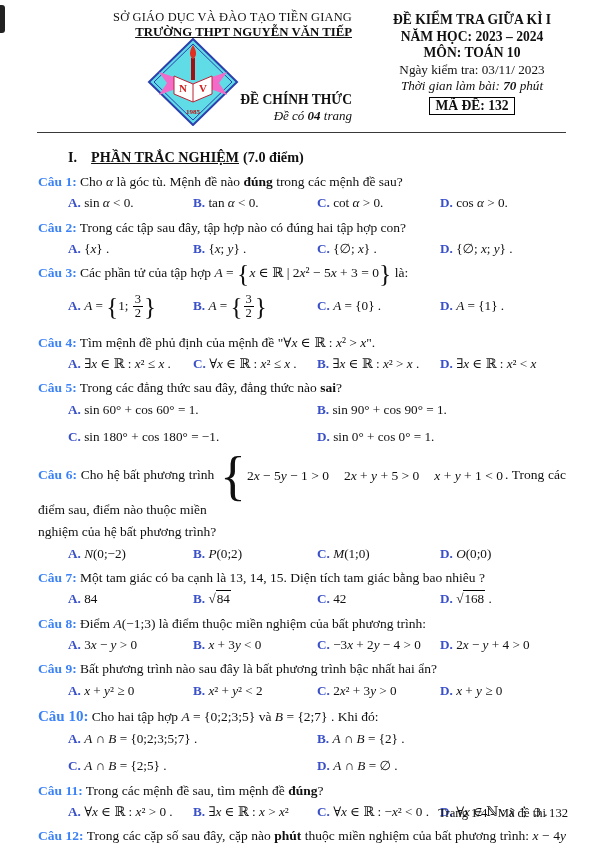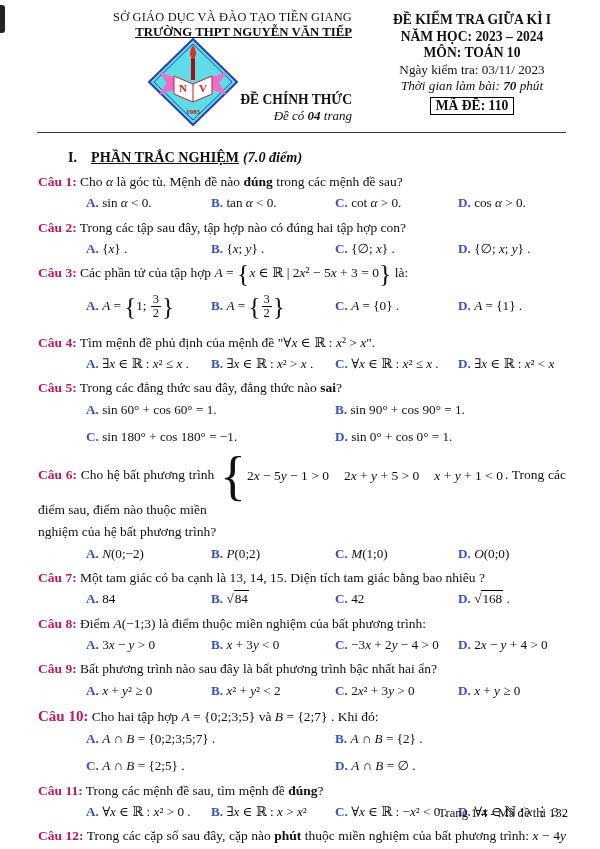--- a/index.html
+++ b/index.html
@@ -18,28 +18,28 @@
   .h-right .b{font-weight:bold;font-size:13.6px;line-height:1.22;}
   .h-right .r{font-size:13.2px;line-height:1.25;}
   .h-right .i{font-style:italic;font-size:13.2px;line-height:1.25;}
   .code-box{display:inline-block;border:1.4px solid #000;padding:0 5px;margin-top:2px;
             font-weight:bold;font-size:13.6px;}
   .rule{border:none;border-top:1.4px solid #3a3a3a;margin:6px 34px 0 37px;}
   
   .section-head{margin:16px 0 6px 68px;font-weight:bold;font-size:14.2px;}
   .sec-num{margin-right:14px;}
   .sec-title{text-decoration:underline;margin-right:4px;}
-  .sec-points{font-style:italic;}
+  .sec-points{}
   
   .body{padding:0 34px 0 38px;font-size:13.5px;}
   .q{margin:4px 0 1px;text-align:justify;line-height:1.5;}
   .q.big .qlabel{font-size:15px;}
-  .qlabel{font-weight:bold;color:#be185d;}
+  .qlabel{font-weight:bold;color:#3b82f6;}
   .qcont{line-height:1.5;margin:2px 0 1px;}
-  .opts{display:grid;margin:0 0 2px 48px;line-height:1.55;font-size:13.2px;}
+  .opts{display:grid;margin:0 0 2px 30px;line-height:1.55;font-size:13.2px;}
   .cols4{grid-template-columns:125px 124px 123px 1fr;}
   .cols2{grid-template-columns:249px 1fr;row-gap:7px;}
   .opts.tall{align-items:center;min-height:44px;}
   .oletter{font-weight:bold;color:#3a50c8;}
   i{font-family:"Liberation Serif","DejaVu Serif",serif;}
   
   .frac{display:inline-flex;flex-direction:column;align-items:center;vertical-align:middle;
         line-height:1.05;font-size:.95em;margin:0 1px;}
   .fr-n{border-bottom:1px solid #000;padding:0 2px;}
   .fr-d{padding:0 2px;}
@@ -76,21 +76,21 @@
       </svg>
       <div class="official">ĐỀ CHÍNH THỨC</div>
       <div class="pages">Đề có <b>04</b> trang</div>
     </div>
     <div class="h-right">
       <div class="b">ĐỀ KIỂM TRA GIỮA KÌ I</div>
       <div class="b">NĂM HỌC: 2023 – 2024</div>
       <div class="b">MÔN: TOÁN 10</div>
       <div class="r">Ngày kiểm tra: 03/11/ 2023</div>
       <div class="i">Thời gian làm bài: <b>70</b> phút</div>
-      <div><span class="code-box">MÃ ĐỀ: 110</span></div>
+      <div><span class="code-box">MÃ ĐỀ: 132</span></div>
     </div>
   </header>
 
   <hr class="rule">
 
   <div class="section-head">
     <span class="sec-num">I.</span><span class="sec-title">PHẦN TRẮC NGHIỆM</span><span class="sec-points">(7.0 điểm)</span>
   </div>
 
   <div class="body" id="questions">
@@ -117,22 +117,22 @@
         <span class="opt"><span class="oletter">B.</span> <span class="otext"><i>A</i> = <span class="bigb">{</span><span class="frac">
               <span class="fr-n">3</span>
               <span class="fr-d">2</span>
             </span><span class="bigb">}</span></span></span>
         <span class="opt"><span class="oletter">C.</span> <span class="otext"><i>A</i> = {0} .</span></span>
         <span class="opt"><span class="oletter">D.</span> <span class="otext"><i>A</i> = {1} .</span></span>
       </div>
       <div class="q"><span class="qlabel">Câu 4:</span> <span class="qtext">Tìm mệnh đề phủ định của mệnh đề "∀<i>x</i> ∈ ℝ : <i>x</i>² &gt; <i>x</i>".</span></div>
       <div class="opts cols4">
         <span class="opt"><span class="oletter">A.</span> <span class="otext">∃<i>x</i> ∈ ℝ : <i>x</i>² ≤ <i>x</i> .</span></span>
+        <span class="opt"><span class="oletter">C.</span> <span class="otext">∀<i>x</i> ∈ ℝ : <i>x</i>² ≤ <i>x</i> .</span></span>
         <span class="opt"><span class="oletter">B.</span> <span class="otext">∃<i>x</i> ∈ ℝ : <i>x</i>² &gt; <i>x</i> .</span></span>
-        <span class="opt"><span class="oletter">C.</span> <span class="otext">∀<i>x</i> ∈ ℝ : <i>x</i>² ≤ <i>x</i> .</span></span>
         <span class="opt"><span class="oletter">D.</span> <span class="otext">∃<i>x</i> ∈ ℝ : <i>x</i>² &lt; <i>x</i></span></span>
       </div>
       <div class="q"><span class="qlabel">Câu 5:</span> <span class="qtext">Trong các đẳng thức sau đây, đẳng thức nào <b>sai</b>?</span></div>
       <div class="opts cols2">
         <span class="opt"><span class="oletter">A.</span> <span class="otext">sin 60° + cos 60° = 1.</span></span>
         <span class="opt"><span class="oletter">B.</span> <span class="otext">sin 90° + cos 90° = 1.</span></span>
         <span class="opt"><span class="oletter">C.</span> <span class="otext">sin 180° + cos 180° = −1.</span></span>
         <span class="opt"><span class="oletter">D.</span> <span class="otext">sin 0° + cos 0° = 1.</span></span>
       </div>
       <div class="q"><span class="qlabel">Câu 6:</span> <span class="qtext">Cho hệ bất phương trình</span> <span class="system">

